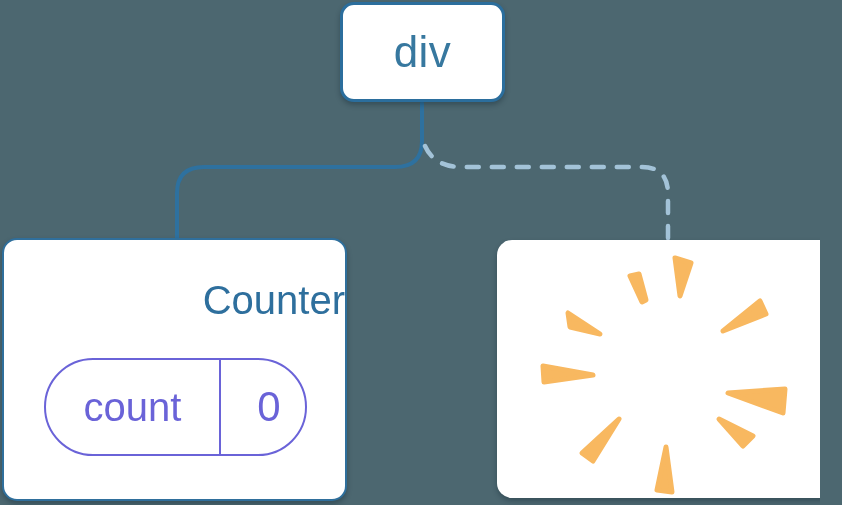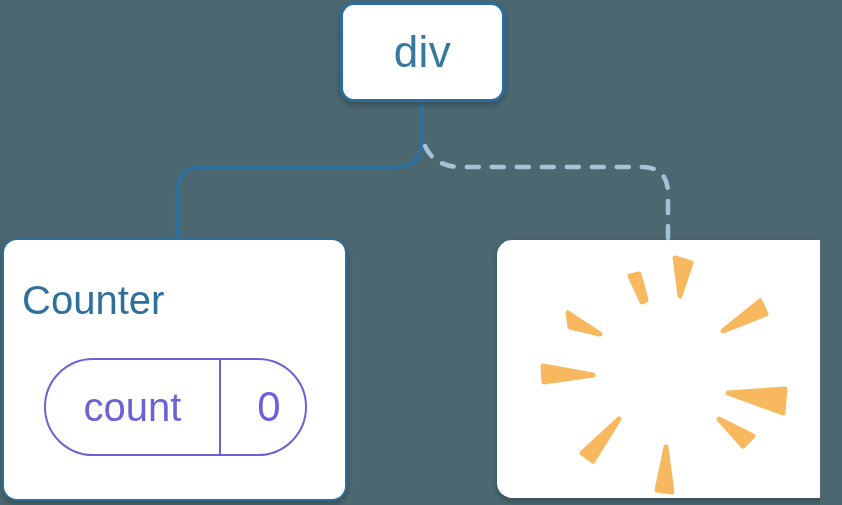--- a/index.html
+++ b/index.html
@@ -41,23 +41,23 @@
     letter-spacing: 0.5px;
   }
   .node.counter {
     left: 2px; top: 238px;
     width: 345px; height: 263px;
     border: 2.5px solid #2F6F9C;
     border-radius: 15px;
   }
   .counter-title {
     position: absolute;
-    left: 18px; top: 36px;
+    left: 0; top: 36px;
     width: 100%;
-    text-align: left;
+    text-align: right;
     color: #2E6F9D;
     font-size: 40px;
     line-height: 1.2;
   }
   .state-pill {
     position: absolute;
     left: 40px; top: 118px;
     width: 263px; height: 98px;
     box-sizing: border-box;
     border: 2px solid #6A63D8;

